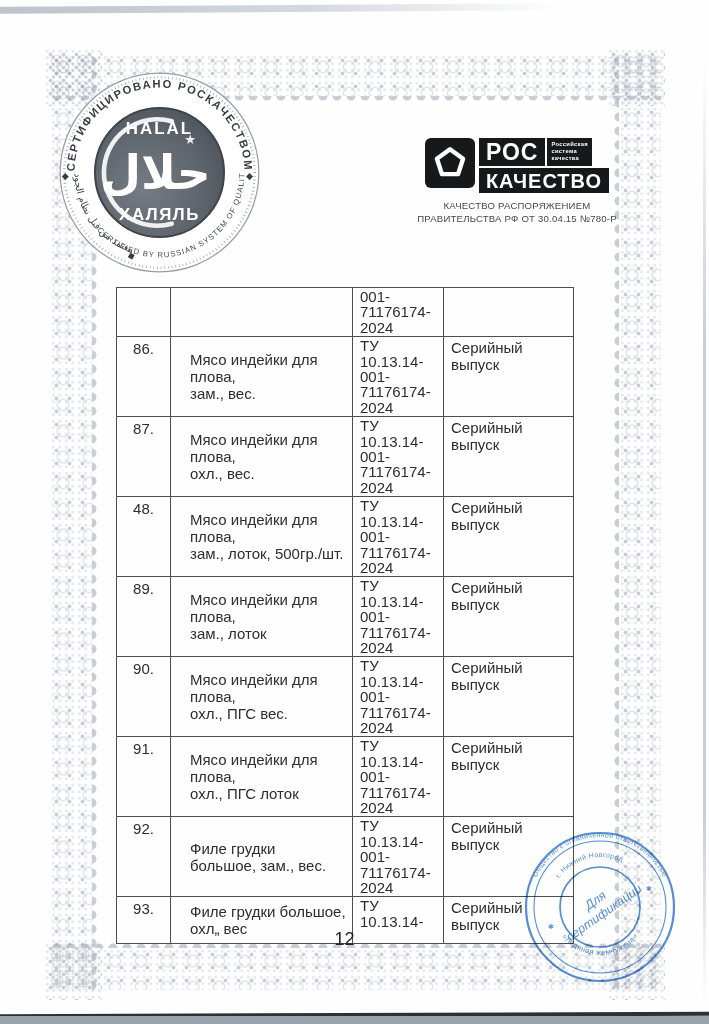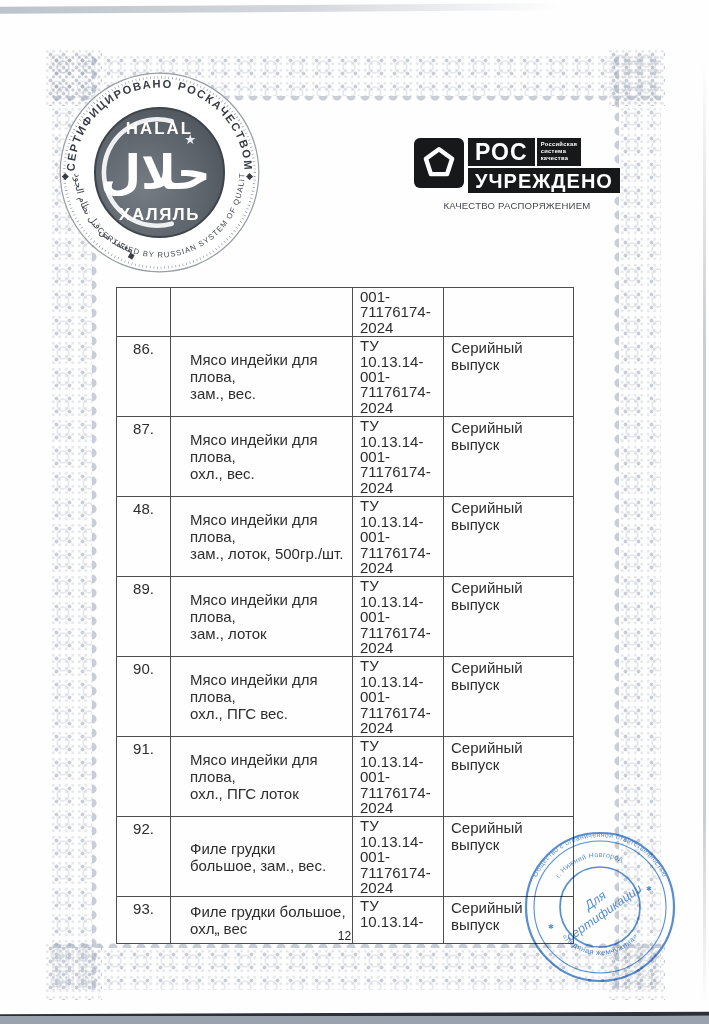--- a/index.html
+++ b/index.html
@@ -68,21 +68,21 @@
   table.products td{border:1.4px solid #4e4e4e;overflow:hidden;}
   .r-carry{height:47px;}
   .r-full{height:80px;}
   .r-partial{height:35px;}
   .c-num{vertical-align:top;text-align:center;padding-top:3px;}
   .c-name{vertical-align:middle;padding:2px 6px 2px 19px;white-space:pre-line;}
   .c-tu{vertical-align:top;padding:1px 4px 1px 7px;white-space:pre-line;line-height:15.4px;}
   .c-issue{vertical-align:top;padding:2px 4px 10px 7px;}
 
   .page-num{position:absolute;left:116px;top:929px;width:457px;text-align:center;
-    font-size:12px;color:#222;}
+    font-size:18px;color:#222;}
 
   
   .bluestamp{position:absolute;left:518px;top:825px;width:164px;height:164px;
     opacity:.88;mix-blend-mode:multiply;}
 </style>
 </head>
 <body>
 
 <div id="page">
 
@@ -143,25 +143,26 @@
       </div>
       <div class="ros-words">
         <div class="ros-line1">
           <span class="ros-big ros-ros">РОС</span>
           <span class="ros-tagline">
             <div>Российская</div>
             <div>система</div>
             <div>качества</div>
           </span>
         </div>
-        <span class="ros-big ros-kach">УЧРЕЖДЕНО</span>
+        <span class="ros-big ros-kach">КАЧЕСТВО</span>
       </div>
     </div>
     <div class="ros-decree">
       <div>КАЧЕСТВО РАСПОРЯЖЕНИЕМ</div>
+      <div>ПРАВИТЕЛЬСТВА РФ ОТ 30.04.15 №780-Р</div>
     </div>
   </div>
 
   <table class="products">
     <colgroup>
         <col style="width:54px">
         <col style="width:182px">
         <col style="width:91px">
         <col style="width:130px">
       </colgroup>

